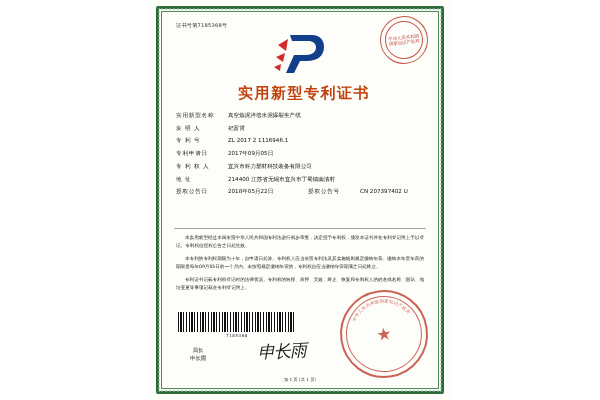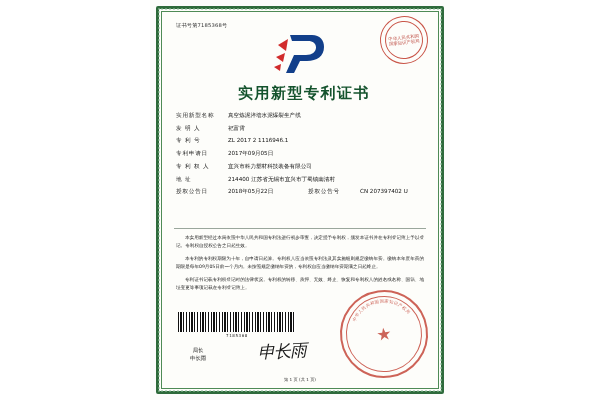--- a/index.html
+++ b/index.html
@@ -97,21 +97,21 @@
   }
   .logo svg { display: block; }
   .cert-title {
     position: absolute;
     left: 8px; right: 0;
     top: 84px;
     text-align: center;
     font-family: "DejaVu Sans", sans-serif;
     font-size: 15px;
     font-weight: bold;
-    color: #14532d;
+    color: #c2410c;
     letter-spacing: 1.5px;
   }
   .fields {
     position: absolute;
     left: 26px;
     top: 112px;
     width: 250px;
     font-size: 5.6px;
     color: #1a1a1a;
     line-height: 1.35;

